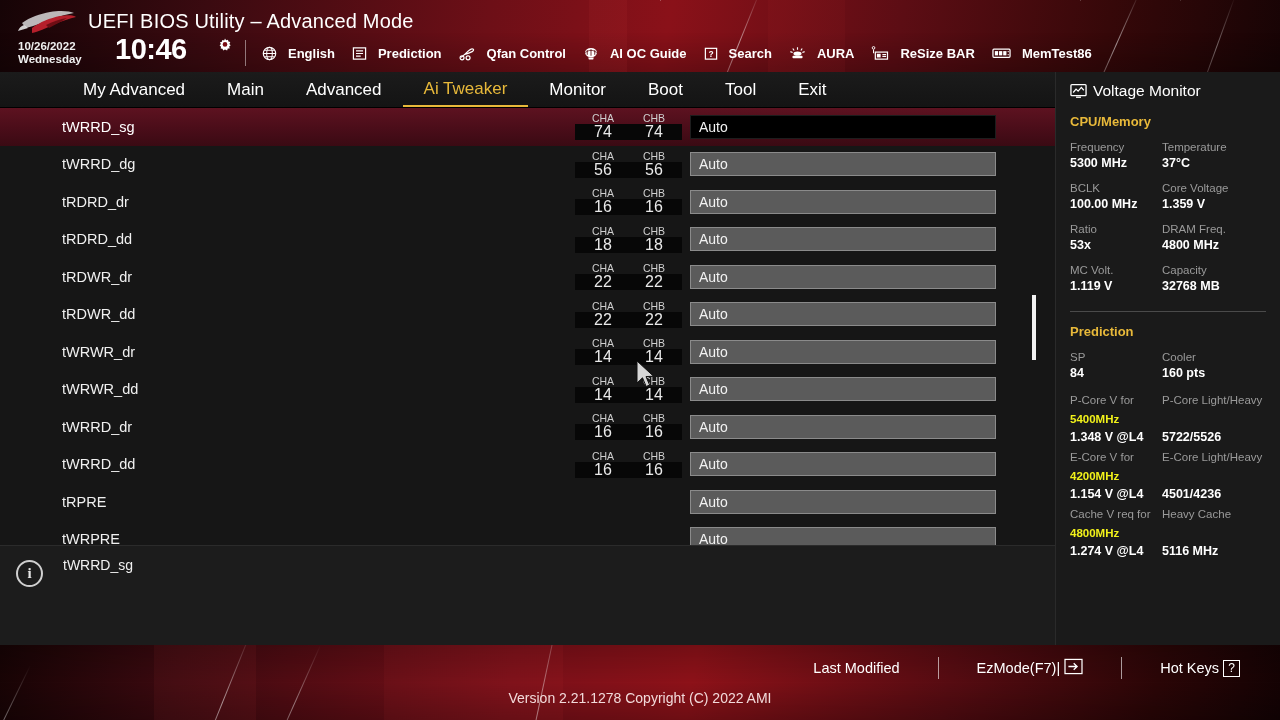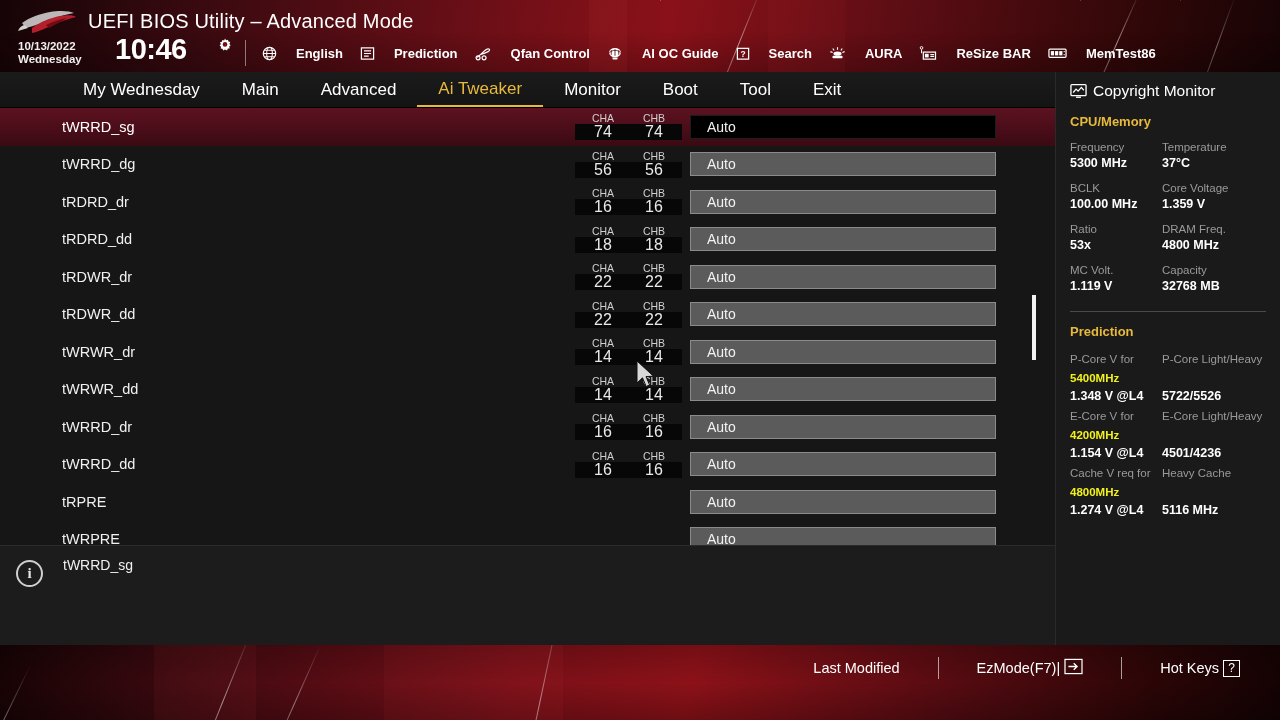--- a/index.html
+++ b/index.html
@@ -32,21 +32,21 @@
 
   .logo { position:absolute; left:16px; top:8px; width:62px; height:30px; }
   .title { position:absolute; left:88px; top:10px; font-size:20px; font-weight:400; color:#fff; letter-spacing:.2px; white-space:nowrap; }
 
   .dt { position:absolute; left:18px; top:40px; font-size:11.5px; line-height:13px; color:#efefef; font-weight:600; }
   .clock { position:absolute; left:115px; top:34px; font-size:29px; font-weight:700; color:#fff; letter-spacing:-.5px; line-height:30px; }
   .gear { position:absolute; left:217px; top:38px; width:16px; height:16px; }
   .vdiv { position:absolute; top:40px; width:1px; height:26px; background:rgba(255,255,255,.45); }
 
   .tools { position:absolute; left:262px; top:41px; height:24px; display:flex; align-items:center; gap:17px; }
-  .tool { display:flex; align-items:center; gap:19px; font-size:13px; color:#fff; white-space:nowrap; font-weight:600; cursor:default; }
+  .tool { display:flex; align-items:center; gap:11px; font-size:13px; color:#fff; white-space:nowrap; font-weight:600; cursor:default; }
   .tool svg { display:block; }
 
   
   .menubar {
     position:absolute; left:0; top:72px; width:1055px; height:36px;
     background:linear-gradient(180deg,#1b1b1b 0%,#141414 100%);
     border-bottom:1px solid #000;
     display:flex; align-items:center; padding-left:62px; gap:0;
   }
   .menu-item { font-size:17px; color:#fff; padding:0 21px; height:100%; display:flex; align-items:center; cursor:pointer; white-space:nowrap; }
@@ -62,21 +62,21 @@
 
   .ch { position:absolute; width:56px; text-align:center; }
   .ch-a { left:575px; }
   .ch-b { left:626px; }
   .ch-cap { font-size:10.5px; color:#cfcfcf; line-height:11px; }
   .ch-val { background:#070707; font-size:16px; color:#e9e9e9; line-height:16px; height:16px; }
 
   .valbox {
     position:absolute; left:690px; width:306px; height:24px;
     background:#5b5b5b; border:1px solid #8b8b8b;
-    display:flex; align-items:center; padding-left:16px;
+    display:flex; align-items:center; padding-left:8px;
     font-size:14px; color:#f2f2f2;
   }
   .row.sel .valbox { background:#000; border-color:#1d1d1d; }
 
   .scrollbar { position:absolute; left:1032px; top:0; width:4px; height:437px; }
   .thumb { position:absolute; left:0; width:4px; background:#f2f2f2; }
 
   
   .desc { position:absolute; left:0; top:545px; width:1055px; height:100px; background:#1c1c1c; border-top:1px solid #2b2b2b; }
   .info-ico { position:absolute; left:16px; top:560px; width:27px; height:27px; border:2px solid #cfcfcf; border-radius:50%;
@@ -132,21 +132,21 @@
         <path d="M6 15 C14 9, 24 6, 34 4 C44 2, 54 3, 58 5 C52 6, 44 8, 36 11 C28 14, 18 18, 10 20 Z" fill="#d8d8d8" opacity=".85"></path>
         <path d="M16 20 C24 14, 34 10, 44 8 C52 6.5, 58 7, 60 9 C54 10.5, 46 13, 38 16.5 C30 20, 22 24, 16 25 Z" fill="#b51f2b"></path>
         <path d="M8 17 C5 18, 3 20, 2 23 C5 22, 9 21, 12 20 Z" fill="#e6e6e6" opacity=".9"></path>
         <path d="M30 17 C36 14, 44 11, 51 10 C46 13, 39 17, 33 20 Z" fill="#6e0d14"></path>
       </svg>
     </div>
 
     <div class="title">UEFI BIOS Utility – Advanced Mode</div>
 
     <div class="dt">
-      <div>10/13/2022</div>
+      <div>10/26/2022</div>
       <div>Wednesday</div>
     </div>
     <div class="clock">10:46</div>
     <div class="gear">
       <svg viewBox="0 0 16 16" width="16" height="16">
         <path fill="#fff" d="M8 0.6l1.1 1.6 1.9-.5.4 1.9 1.9.5-.9 1.8 1.3 1.4-1.5 1.2.5 1.9-1.9.2-.7 1.8L8 11.6l-1.8 1-.7-1.8-1.9-.2.5-1.9L2.6 7.5l1.3-1.4L3 4.3l1.9-.5.4-1.9 1.9.5z"></path>
         <circle cx="8" cy="6.4" r="2.3" fill="#7a0c13"></circle>
       </svg>
     </div>
     <div class="vdiv" style="left:245px;"></div>
@@ -215,21 +215,21 @@
             <rect x="7.4" y="5" width="3.4" height="4.5" fill="#fff"></rect>
             <rect x="11.8" y="5" width="3.4" height="4.5" fill="#fff"></rect>
             <path d="M16.4 5.6h1.4M16.4 8.8h1.4" stroke="#fff" stroke-width="1"></path>
           </svg>
         <span>MemTest86</span>
       </div>
     </div>
   </div>
 
   <div class="menubar">
-    <div class="menu-item">My Wednesday</div>
+    <div class="menu-item">My Advanced</div>
     <div class="menu-item">Main</div>
     <div class="menu-item">Advanced</div>
     <div class="menu-item active">Ai Tweaker</div>
     <div class="menu-item">Monitor</div>
     <div class="menu-item">Boot</div>
     <div class="menu-item">Tool</div>
     <div class="menu-item">Exit</div>
   </div>
 
   <div class="content">
@@ -372,21 +372,21 @@
   <div class="info-ico">i</div>
   <div class="desc-txt">tWRRD_sg</div>
 
   <div class="hw">
     <div class="hw-title">
       <svg width="17" height="16" viewBox="0 0 18 16">
           <rect x="1" y="1.3" width="16" height="11.6" rx="1" fill="none" stroke="#fff" stroke-width="1.4"></rect>
           <path d="M3.4 9.6l3-3.6 2.2 2.2 3.4-4 2.6 3" fill="none" stroke="#fff" stroke-width="1.3"></path>
           <path d="M6.4 14.6h5.2" stroke="#fff" stroke-width="1.4"></path>
         </svg>
-      <span>Copyright Monitor</span>
+      <span>Voltage Monitor</span>
     </div>
 
     <div class="hw-sec">CPU/Memory</div>
     <div class="hw-grid">
       <div class="hw-k">Frequency</div>
       <div class="hw-k">Temperature</div>
       <div class="hw-v">5300 MHz</div>
       <div class="hw-v">37°C</div>
 
       <div class="hw-k">BCLK</div>
@@ -401,20 +401,26 @@
 
       <div class="hw-k">MC Volt.</div>
       <div class="hw-k">Capacity</div>
       <div class="hw-v">1.119 V</div>
       <div class="hw-v">32768 MB</div>
     </div>
 
     <div class="hw-hr"></div>
 
     <div class="hw-sec">Prediction</div>
+    <div class="hw-grid">
+      <div class="hw-k">SP</div>
+      <div class="hw-k">Cooler</div>
+      <div class="hw-v">84</div>
+      <div class="hw-v">160 pts</div>
+    </div>
 
     <div class="hw-grid tight">
       <div class="hw-k"><span>P-Core V for </span><span class="hl">5400MHz</span></div>
       <div class="hw-k">P-Core Light/Heavy</div>
       <div class="hw-v">1.348 V @L4</div>
       <div class="hw-v">5722/5526</div>
 
       <div class="hw-k"><span>E-Core V for </span><span class="hl">4200MHz</span></div>
       <div class="hw-k">E-Core Light/Heavy</div>
       <div class="hw-v">1.154 V @L4</div>
@@ -445,20 +451,21 @@
               <path d="M4.6 9h9M10.2 5.6L13.8 9l-3.6 3.4" fill="none" stroke="#fff" stroke-width="1.4"></path>
             </svg>
         </span>
       </div>
       <div class="ftr-sep"></div>
       <div class="ftr-link">
         <span>Hot Keys</span>
         <span class="kbox">?</span>
       </div>
     </div>
+    <div class="ftr-ver">Version 2.21.1278 Copyright (C) 2022 AMI</div>
   </div>
 
   <div class="cursor">
     <svg viewBox="0 0 22 30" width="22" height="30">
       <path d="M1 1 L1 23 L6.5 17.8 L10.2 26.5 L13.6 25 L10 16.6 L17.5 16.2 Z" fill="#d8d8d8" stroke="#111" stroke-width="1"></path>
     </svg>
   </div>
 
 </div>
 

